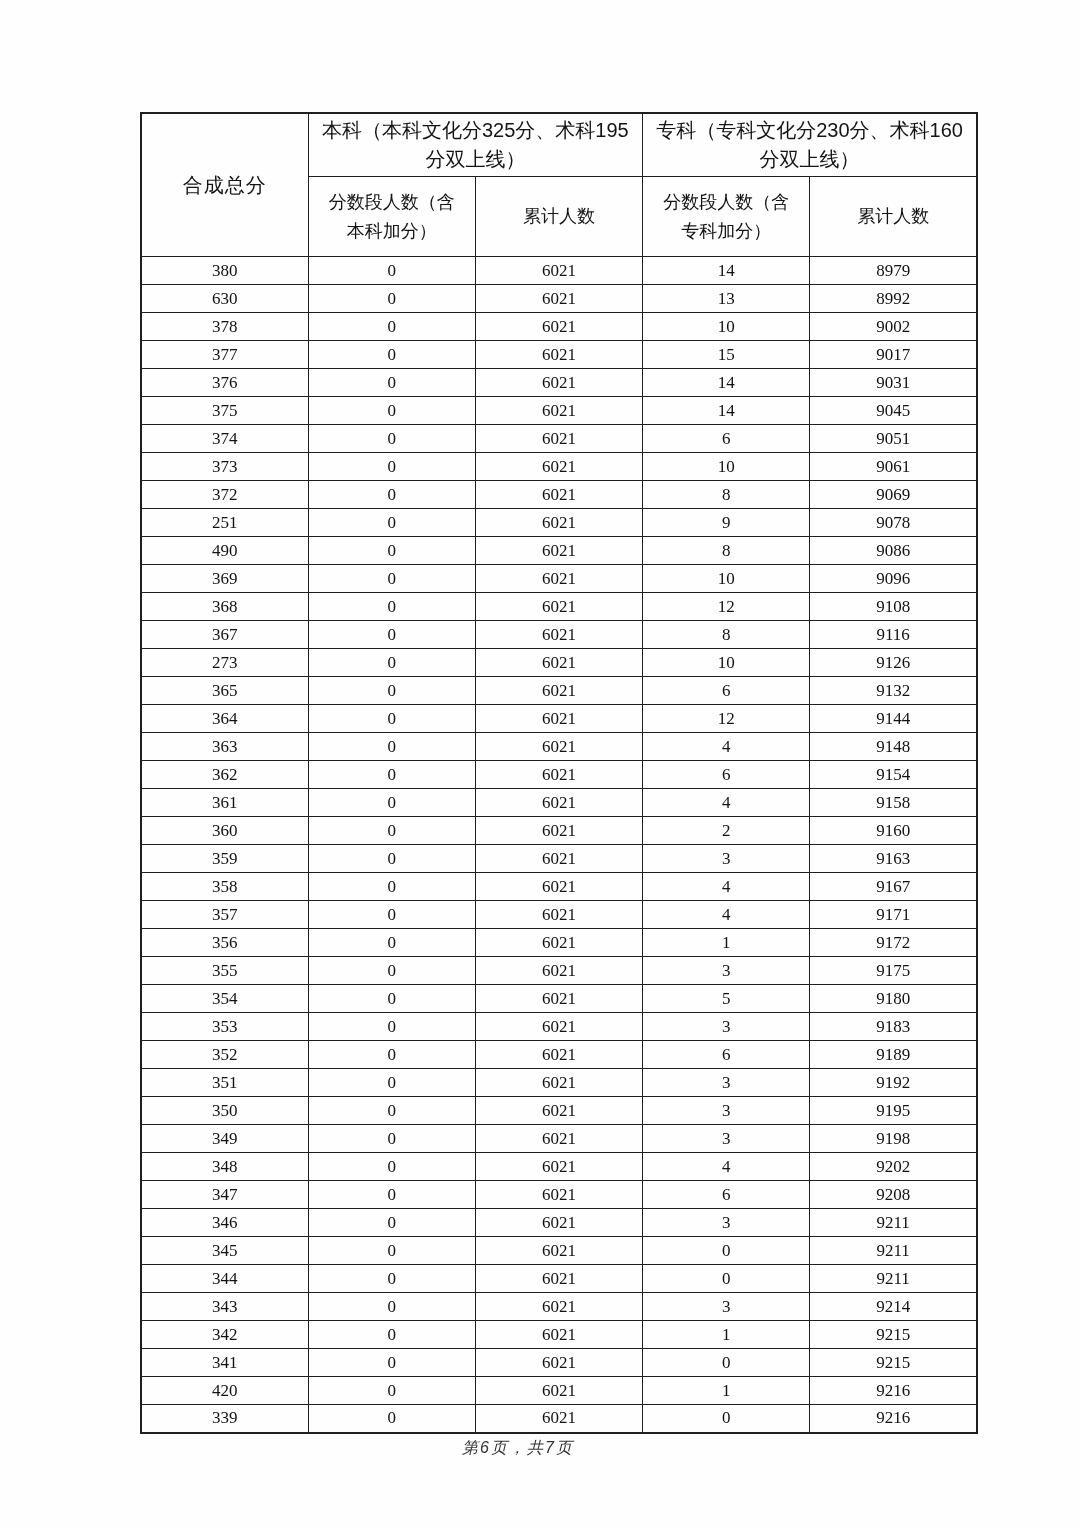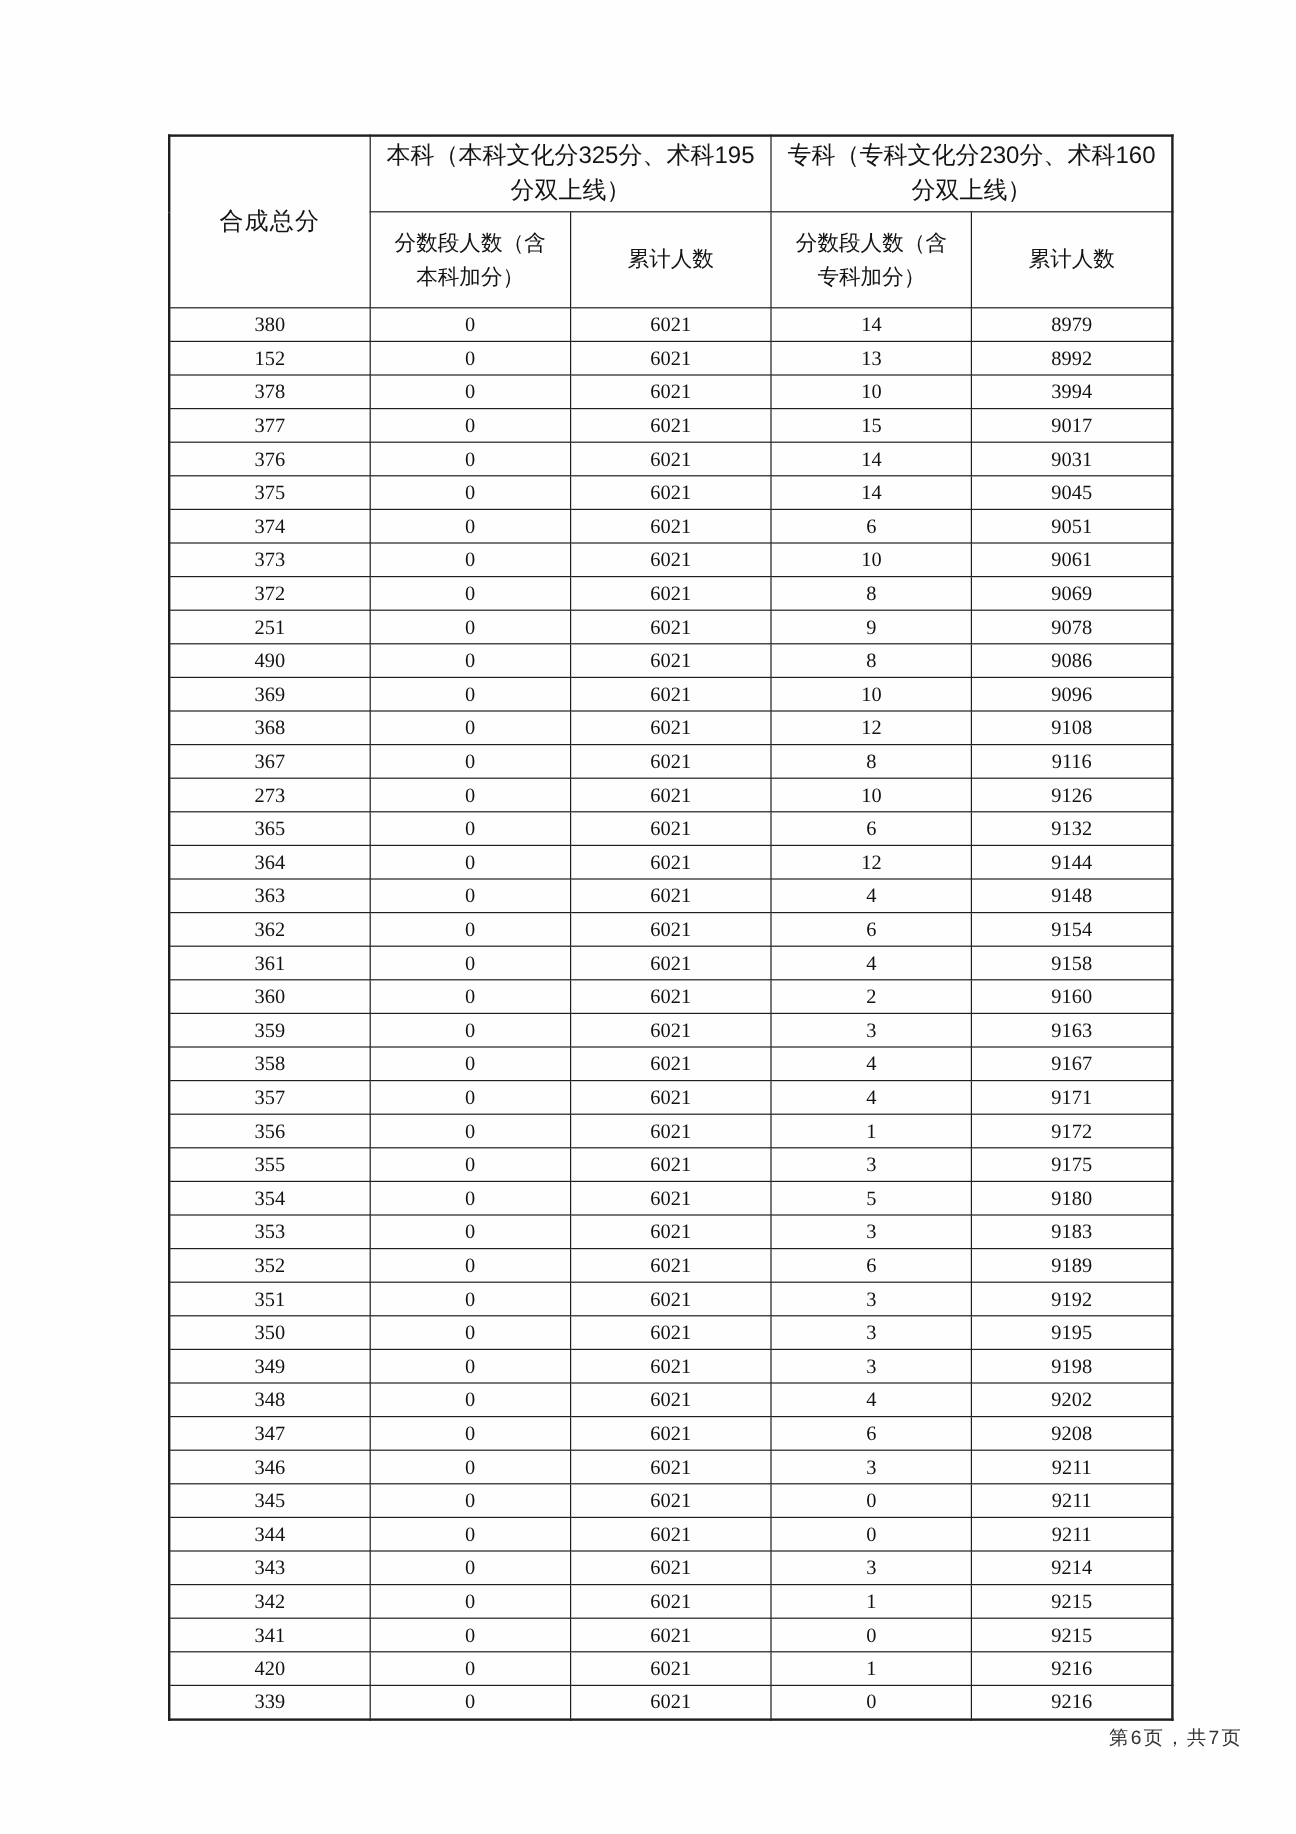--- a/index.html
+++ b/index.html
@@ -48,25 +48,26 @@
     height: 28px;
     font-size: 17px;
     font-family: "Liberation Serif", "DejaVu Serif", serif;
     color: #121212;
   }
   .page-footer {
     position: absolute;
     left: 0;
     top: 1438px;
     width: 1036px;
-    text-align: right;
+    text-align: center;
     font-family: "Liberation Sans", "DejaVu Sans", sans-serif;
     font-size: 16px;
     color: #333;
     letter-spacing: 2px;
+    font-style: italic;
   }
 </style>
 </head>
 <body>
 
 <div class="page">
 
   <table class="score-table">
     <colgroup>
       <col style="width:20%">
@@ -90,32 +91,32 @@
     </thead>
     <tbody id="rows">
         <tr>
           <td>380</td>
           <td>0</td>
           <td>6021</td>
           <td>14</td>
           <td>8979</td>
         </tr>
         <tr>
-          <td>152</td>
+          <td>630</td>
           <td>0</td>
           <td>6021</td>
           <td>13</td>
           <td>8992</td>
         </tr>
         <tr>
           <td>378</td>
           <td>0</td>
           <td>6021</td>
           <td>10</td>
-          <td>3994</td>
+          <td>9002</td>
         </tr>
         <tr>
           <td>377</td>
           <td>0</td>
           <td>6021</td>
           <td>15</td>
           <td>9017</td>
         </tr>
         <tr>
           <td>376</td>

